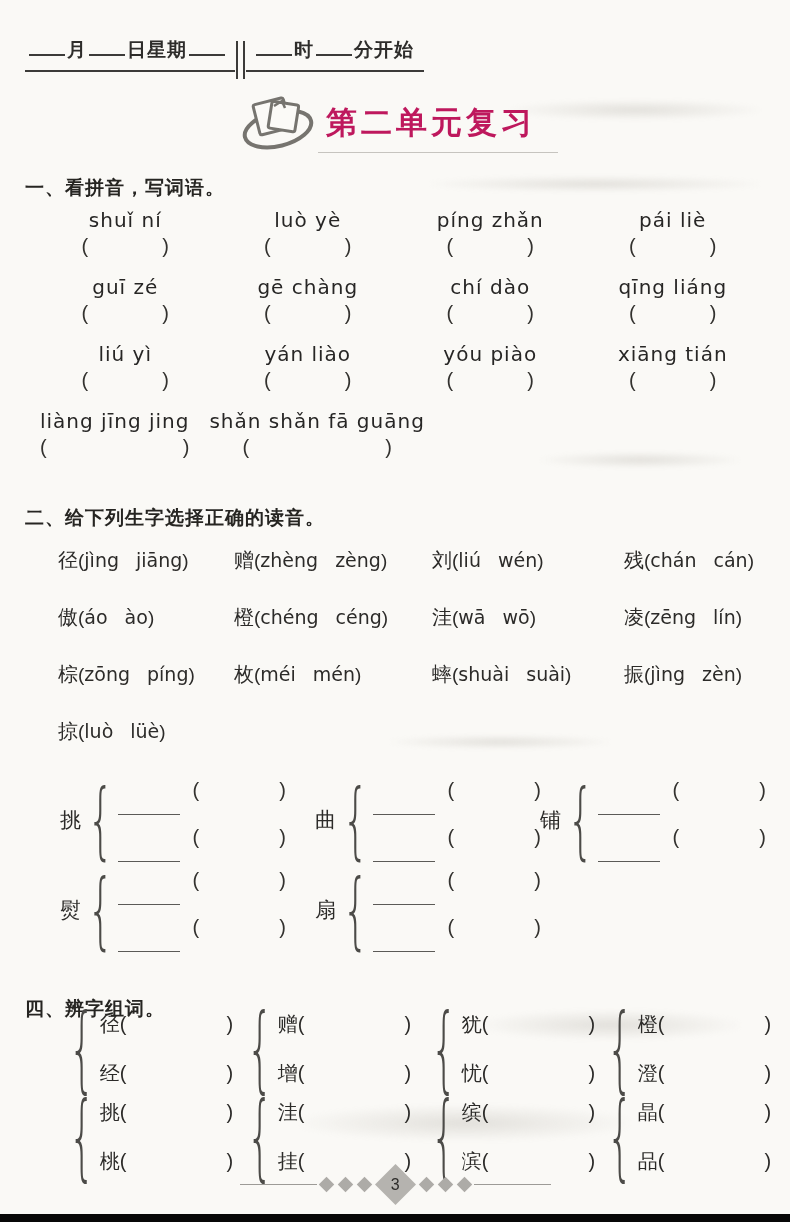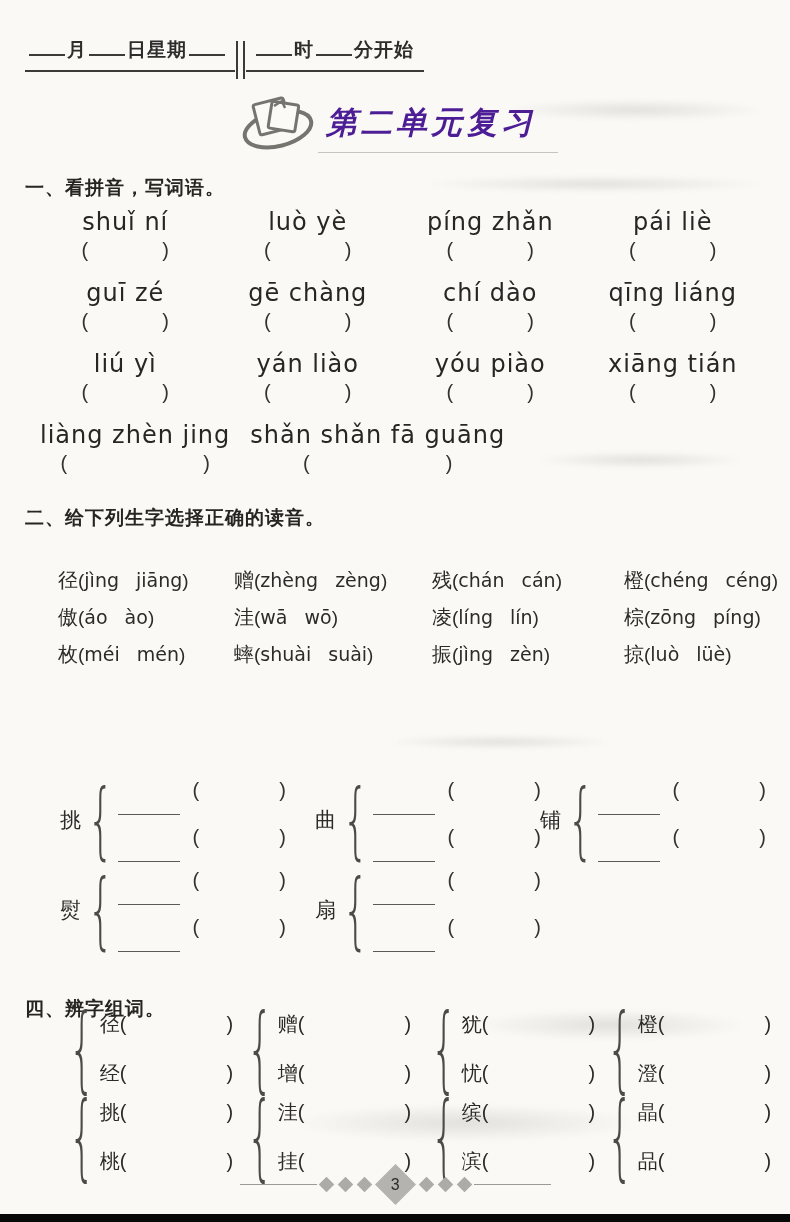--- a/index.html
+++ b/index.html
@@ -51,22 +51,21 @@
   }
 
   
   .title-row {
     position:absolute; top:92px; left:240px;
     display:flex; align-items:center;
   }
   .title-row h1 {
     margin:0 0 0 10px;
     font-size:31px; font-weight:bold; letter-spacing:4px;
-    color:#4c1d95;
-    font-style:italic;
+    color:#be185d;
   }
   .title-underline {
     position:absolute; top:152px; left:318px;
     width:240px; height:1px; background:#c6c4bf;
   }
 
   
   .section-heading {
     position:absolute; left:25px;
     font-size:19px; font-weight:bold; letter-spacing:1px;
@@ -76,38 +75,37 @@
   
   .py-rows { position:absolute; top:208px; left:34px; width:730px; }
   .py-row { display:flex; margin-bottom:17px; }
   .py-cell {
     width:187px;
     display:flex; flex-direction:column; align-items:center;
   }
   .py-cell.wide { width:auto; padding:0 14px 0 6px; }
   .py-text {
     font-family:"DejaVu Sans", sans-serif;
-    font-size:24px; color:#272625; letter-spacing:1px;
+    font-size:20px; color:#272625; letter-spacing:1px;
     white-space:nowrap;
   }
   .py-parens {
     display:flex; align-items:center;
     font-size:20px; margin-top:3px; color:#33322f;
   }
   .py-gap { display:inline-block; width:74px; }
   .py-cell.wide .py-gap { width:136px; }
 
   
   .rd-grid {
     position:absolute; top:547px; left:58px;
     display:grid;
     grid-template-columns:176px 198px 192px auto;
-    row-gap:10px;
+    row-gap:30px;
     font-size:19px;
-    margin-top:20px;
   }
   .rd-item { white-space:nowrap; color:#2c2b29; }
   .rd-char { font-family:"DejaVu Serif", serif; font-size:20px; }
   .rd-py { font-family:"DejaVu Sans", sans-serif; }
   .rd-gap { display:inline-block; width:17px; }
 
   
   .ml-row { position:absolute; left:60px; display:flex; }
   .ml-row .ml-group:nth-child(1) { width:255px; }
   .ml-row .ml-group:nth-child(2) { width:225px; }
@@ -302,21 +300,21 @@
           <div class="py-text">xiāng tián</div>
           <div class="py-parens">
             <span class="paren">(</span>
             <span class="py-gap"></span>
             <span class="paren">)</span>
           </div>
         </div>
       </div>
       <div class="py-row">
         <div class="py-cell wide">
-          <div class="py-text">liàng zhèn jing</div>
+          <div class="py-text">liàng jīng jing</div>
           <div class="py-parens">
             <span class="paren">(</span>
             <span class="py-gap"></span>
             <span class="paren">)</span>
           </div>
         </div>
         <div class="py-cell wide">
           <div class="py-text">shǎn shǎn fā guāng</div>
           <div class="py-parens">
             <span class="paren">(</span>
@@ -324,25 +322,26 @@
             <span class="paren">)</span>
           </div>
         </div>
       </div>
     </div>
 
   <div class="section-heading" style="top:505px;">二、给下列生字选择正确的读音。</div>
   <div class="rd-grid" id="rd-grid">
       <div class="rd-item"><span class="rd-char">径</span><span class="paren">(</span><span class="rd-py">jìng</span><span class="rd-gap"></span><span class="rd-py">jiāng</span><span class="paren">)</span></div>
       <div class="rd-item"><span class="rd-char">赠</span><span class="paren">(</span><span class="rd-py">zhèng</span><span class="rd-gap"></span><span class="rd-py">zèng</span><span class="paren">)</span></div>
+      <div class="rd-item"><span class="rd-char">刘</span><span class="paren">(</span><span class="rd-py">liú</span><span class="rd-gap"></span><span class="rd-py">wén</span><span class="paren">)</span></div>
       <div class="rd-item"><span class="rd-char">残</span><span class="paren">(</span><span class="rd-py">chán</span><span class="rd-gap"></span><span class="rd-py">cán</span><span class="paren">)</span></div>
+      <div class="rd-item"><span class="rd-char">傲</span><span class="paren">(</span><span class="rd-py">áo</span><span class="rd-gap"></span><span class="rd-py">ào</span><span class="paren">)</span></div>
       <div class="rd-item"><span class="rd-char">橙</span><span class="paren">(</span><span class="rd-py">chéng</span><span class="rd-gap"></span><span class="rd-py">céng</span><span class="paren">)</span></div>
-      <div class="rd-item"><span class="rd-char">傲</span><span class="paren">(</span><span class="rd-py">áo</span><span class="rd-gap"></span><span class="rd-py">ào</span><span class="paren">)</span></div>
       <div class="rd-item"><span class="rd-char">洼</span><span class="paren">(</span><span class="rd-py">wā</span><span class="rd-gap"></span><span class="rd-py">wō</span><span class="paren">)</span></div>
-      <div class="rd-item"><span class="rd-char">凌</span><span class="paren">(</span><span class="rd-py">líng</span><span class="rd-gap"></span><span class="rd-py">lín</span><span class="paren">)</span></div>
+      <div class="rd-item"><span class="rd-char">凌</span><span class="paren">(</span><span class="rd-py">zēng</span><span class="rd-gap"></span><span class="rd-py">lín</span><span class="paren">)</span></div>
       <div class="rd-item"><span class="rd-char">棕</span><span class="paren">(</span><span class="rd-py">zōng</span><span class="rd-gap"></span><span class="rd-py">píng</span><span class="paren">)</span></div>
       <div class="rd-item"><span class="rd-char">枚</span><span class="paren">(</span><span class="rd-py">méi</span><span class="rd-gap"></span><span class="rd-py">mén</span><span class="paren">)</span></div>
       <div class="rd-item"><span class="rd-char">蟀</span><span class="paren">(</span><span class="rd-py">shuài</span><span class="rd-gap"></span><span class="rd-py">suài</span><span class="paren">)</span></div>
       <div class="rd-item"><span class="rd-char">振</span><span class="paren">(</span><span class="rd-py">jìng</span><span class="rd-gap"></span><span class="rd-py">zèn</span><span class="paren">)</span></div>
       <div class="rd-item"><span class="rd-char">掠</span><span class="paren">(</span><span class="rd-py">luò</span><span class="rd-gap"></span><span class="rd-py">lüè</span><span class="paren">)</span></div>
     </div>
 
   <div class="ml-row" id="ml-row-0" style="top:778px;">
       <div class="ml-group">
         <span class="ml-char">挑</span>

